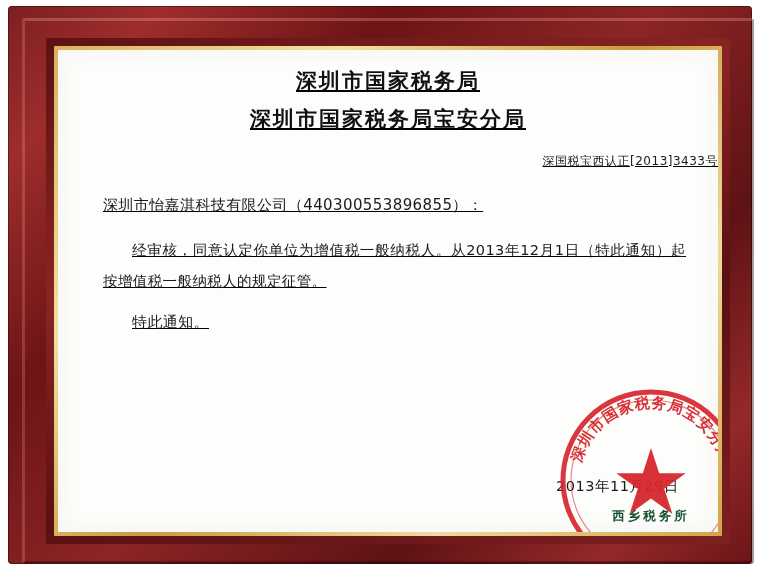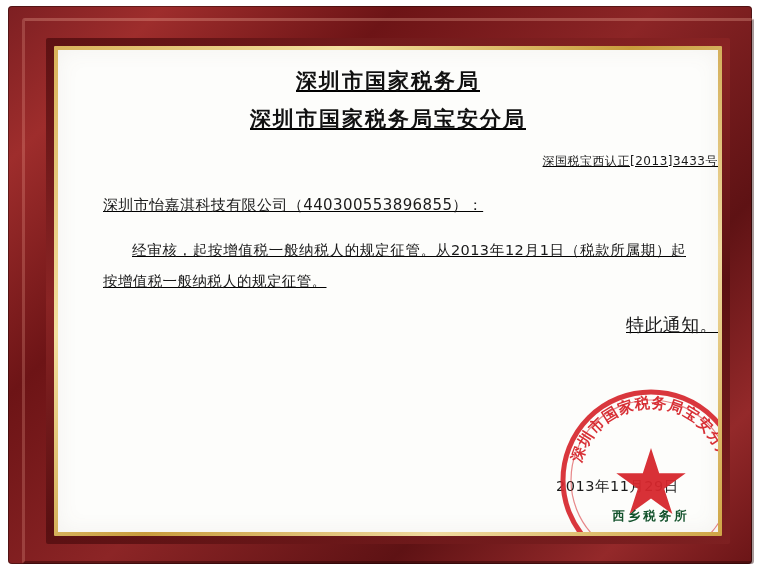--- a/index.html
+++ b/index.html
@@ -106,25 +106,24 @@
     margin: 20px 32px 0 45px;
     font-size: 14.5px;
     line-height: 31px;
     color: #1a1a1a;
     text-indent: 29px;
     letter-spacing: 0.4px;
     text-align: justify;
   }
   #closing-paragraph {
     margin: 16px 0 0 45px;
-    font-size: 18px;
+    font-size: 15px;
     color: #1a1a1a;
     text-indent: 29px;
     letter-spacing: 0.4px;
-    text-align: right;
   }
 
   
   #issue-date {
     position: absolute;
     left: 498px;
     top: 410px;
     font-size: 14.5px;
     color: #1a1a1a;
     letter-spacing: 0.5px;
@@ -171,21 +170,21 @@
   <div id="paper">
     <div class="doc">
 
       <div class="title" id="title-line1">深圳市国家税务局</div>
       <div class="title" id="title-line2">深圳市国家税务局宝安分局</div>
 
       <div id="doc-number">深国税宝西认正[2013]3433号</div>
 
       <div id="addressee">深圳市怡嘉淇科技有限公司（440300553896855）：</div>
 
-      <div id="body-paragraph">经审核，起按增值税一般纳税人的规定征管。从2013年12月1日（税款所属期）起按增值税一般纳税人的规定征管。</div>
+      <div id="body-paragraph">经审核，同意认定你单位为增值税一般纳税人。从2013年12月1日（特此通知）起按增值税一般纳税人的规定征管。</div>
 
       <div id="closing-paragraph">特此通知。</div>
 
       <div id="issue-date">2013年11月29日</div>
 
       <div id="official-seal">
         <svg width="196" height="196" viewBox="0 0 196 196" aria-hidden="true">
           <defs>
             <path id="sealArc" d="M 26,98 A 72,72 0 0 1 170,98"></path>
           </defs>

